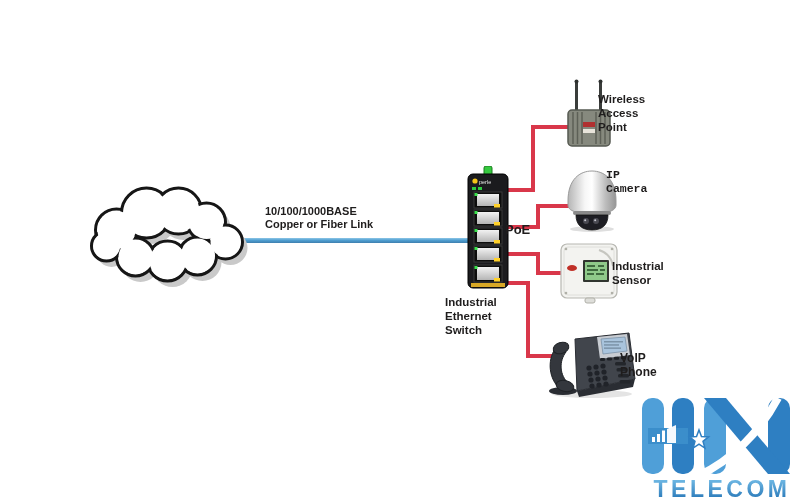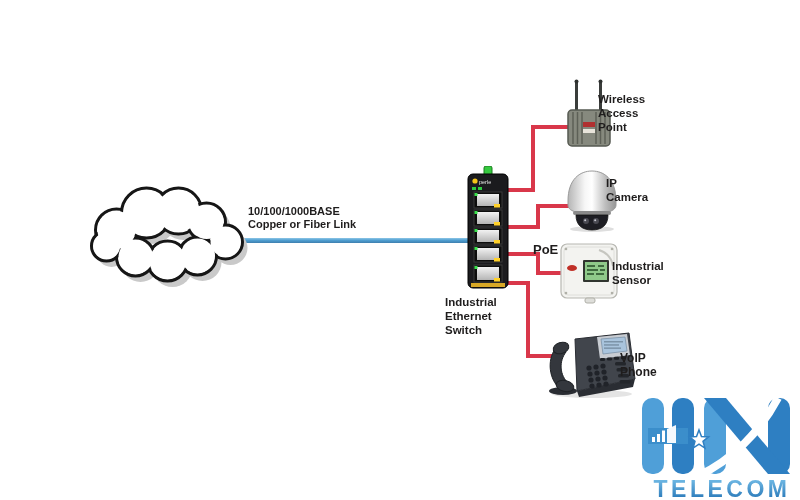--- a/index.html
+++ b/index.html
@@ -64,21 +64,21 @@
         <circle cx="98" cy="31" r="21"></circle>
       <circle cx="126" cy="42" r="17"></circle>
         <circle cx="145" cy="62" r="15"></circle>
         <circle cx="117" cy="76" r="17"></circle>
       <circle cx="87" cy="81" r="18"></circle>
         <circle cx="55" cy="77" r="17"></circle>
         <circle cx="26" cy="66" r="13"></circle>
     </g>
   </svg>
 
-  <div class="lbl" style="left:248px;top:205px;width:185px;font-size:11px;">10/100/1000BASE
+  <div class="lbl" style="left:265px;top:205px;width:185px;font-size:11px;">10/100/1000BASE
 Copper or Fiber Link</div>
 
   <svg style="left:467px;top:166px;" width="42" height="128" viewBox="0 0 42 128">
     <defs>
       <linearGradient id="sg" x1="0" y1="0" x2="0" y2="1">
         <stop offset="0" stop-color="#f2f2f2"></stop>
           <stop offset="1" stop-color="#b5b5b5"></stop>
       </linearGradient>
     </defs>
     <rect x="17" y="0" width="8" height="10" rx="2" fill="#35c93f" stroke="#1a7a1f" stroke-width="1"></rect>
@@ -118,21 +118,21 @@
         <rect x="7.5" y="100" width="3" height="3" fill="#38e04a"></rect>
           <rect x="27" y="112" width="6" height="3.5" fill="#ffd028"></rect>
       </g>
     </g>
     <rect x="4" y="117" width="34" height="4" fill="#d8a826"></rect>
   </svg>
   <div class="lbl" style="left:445px;top:296px;width:85px;font-size:11.5px;">Industrial
 Ethernet
 Switch</div>
 
-  <div class="lbl poe" style="left:505px;top:242px;width:30px;margin-left:28px;">PoE</div>
+  <div class="lbl poe" style="left:505px;top:222px;width:30px;">PoE</div>
 
   <svg style="left:566px;top:78px;" width="48" height="72" viewBox="0 0 48 72">
     <g>
       <rect x="9" y="3" width="3" height="32" rx="1.5" fill="#3a3d3b"></rect>
       <circle cx="10.5" cy="3.5" r="2" fill="#2d302e"></circle>
       <rect x="33" y="3" width="3" height="32" rx="1.5" fill="#3a3d3b"></rect>
       <circle cx="34.5" cy="3.5" r="2" fill="#2d302e"></circle>
     </g>
     <rect x="2" y="32" width="42" height="36" rx="4" fill="#86897e" stroke="#565951" stroke-width="1.5"></rect>
     <g stroke="#5d6057" stroke-width="1.5">
@@ -162,21 +162,21 @@
     </defs>
     <ellipse cx="30" cy="62" rx="22" ry="3" fill="#dedede"></ellipse>
     <path d="M6,34 C6,12 18,4 30,4 C42,4 54,12 54,34 L54,38 C54,42 50,44 46,45 L14,45 C10,44 6,42 6,38 Z" fill="url(#cg)" stroke="#9a9a9a" stroke-width="1"></path>
     <rect x="11" y="44" width="38" height="4" rx="2" fill="#8a8a8a"></rect>
     <path d="M14,48 C14,58 20,63 30,63 C40,63 46,58 46,48 Z" fill="#1e1e24" stroke="#111" stroke-width="0.8"></path>
     <circle cx="24" cy="54" r="3" fill="#4a4a52"></circle>
       <circle cx="23.2" cy="53.2" r="1" fill="#c8c8d0"></circle>
     <circle cx="34" cy="54" r="3" fill="#4a4a52"></circle>
       <circle cx="33.2" cy="53.2" r="1" fill="#c8c8d0"></circle>
   </svg>
-  <div class="lbl" style="left:606px;top:177px;width:80px;font-size:11.5px;">IP
+  <div class="lbl" style="left:606px;top:168px;width:80px;font-size:11.5px;font-family:Liberation Mono, monospace;">IP
 Camera</div>
 
   <svg style="left:559px;top:240px;" width="62" height="64" viewBox="0 0 62 64">
     <rect x="2" y="4" width="56" height="54" rx="6" fill="#f3f3f0" stroke="#b8b8b2" stroke-width="1.2"></rect>
     <rect x="5" y="7" width="50" height="48" rx="4" fill="none" stroke="#dededa" stroke-width="1"></rect>
     <path d="M40,10 Q52,14 54,26" fill="none" stroke="#c6c6c0" stroke-width="2"></path>
     <ellipse cx="13" cy="28" rx="5" ry="3" fill="#c03028"></ellipse>
     <rect x="24" y="20" width="26" height="22" rx="1" fill="#30352f"></rect>
     <rect x="26" y="22" width="22" height="18" fill="#8fca8a"></rect>
     <g fill="#3f6b3f">

